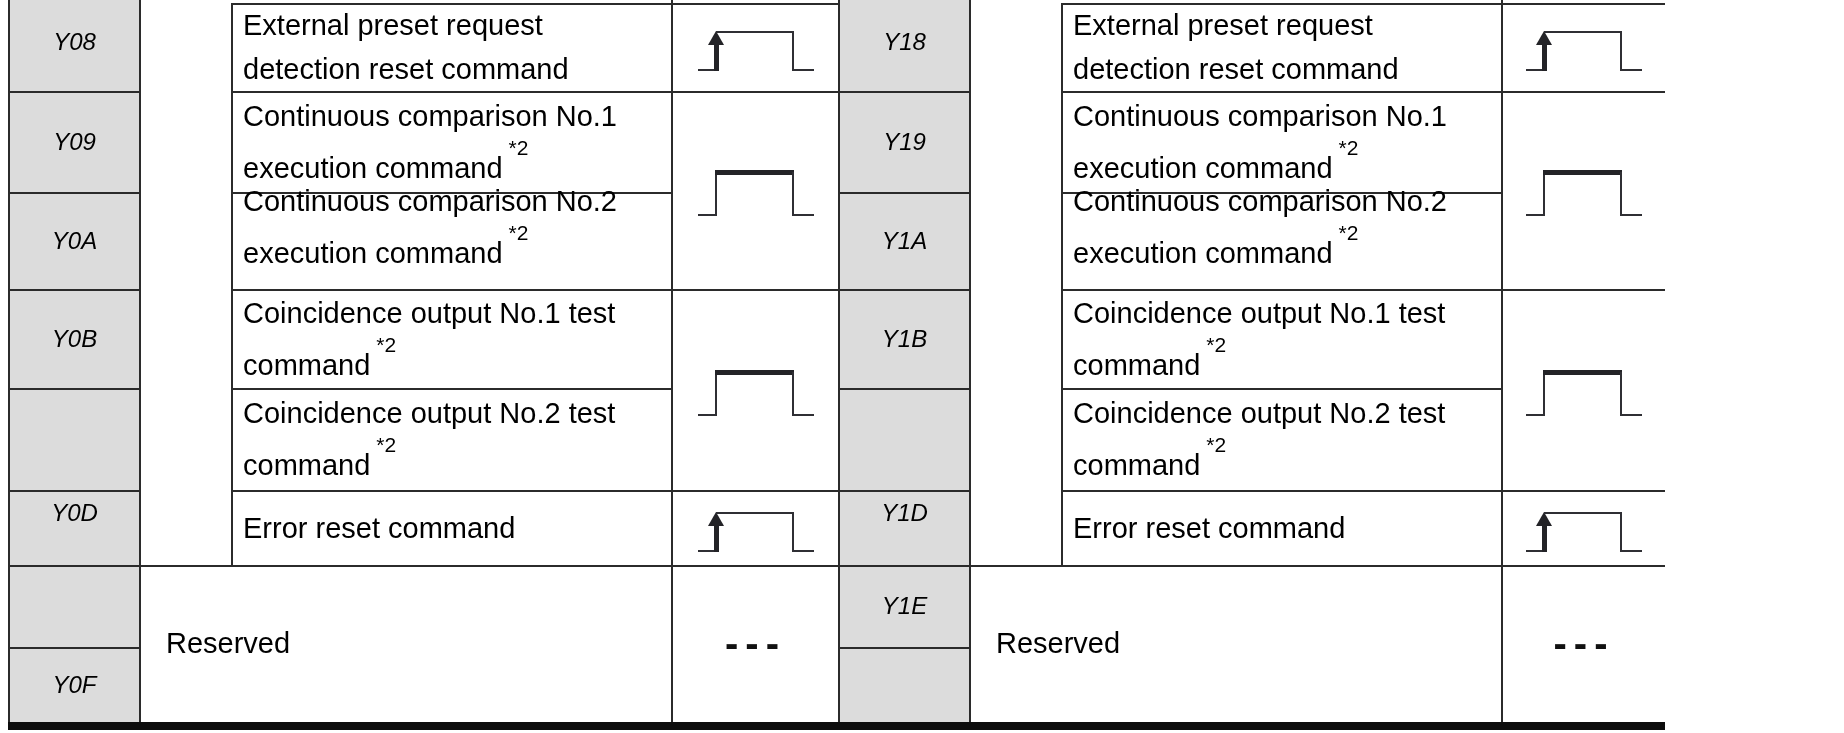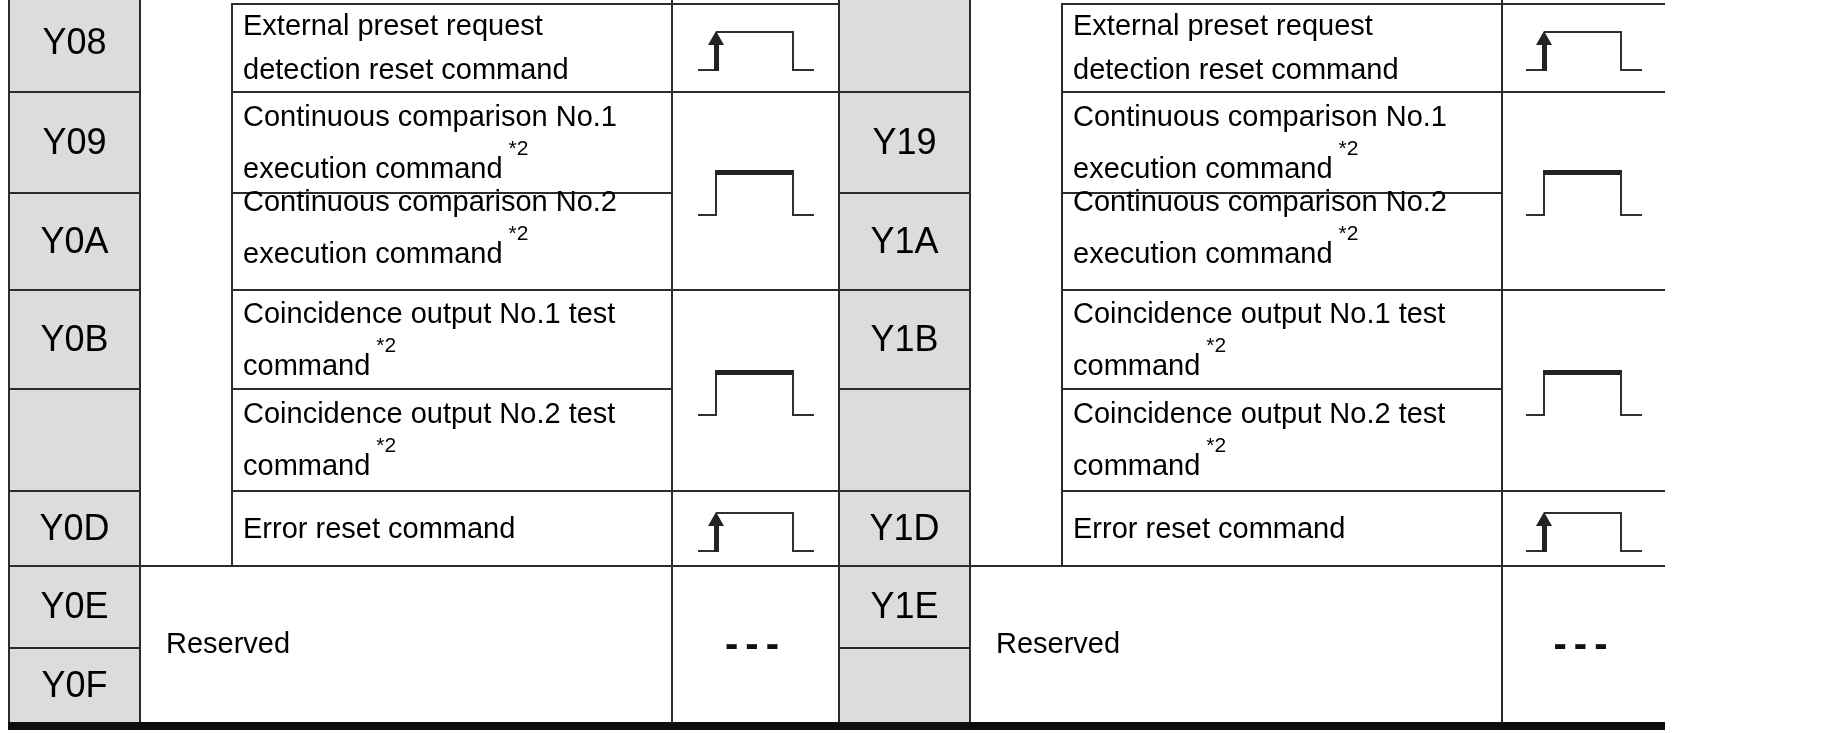--- a/index.html
+++ b/index.html
@@ -6,23 +6,23 @@
   body{font-family:"Liberation Sans", sans-serif;color:#000;}
   .screen{position:relative;width:1844px;height:733px;background:#fff;overflow:hidden;}
   .ptab{position:absolute;top:0;height:722px;}
   .ptab.left{left:8px;width:830px;}
   .ptab.right{left:838px;width:827px;}
   .sigfill{position:absolute;left:0;top:0;width:133px;height:722px;background:#dcdcdc;}
   .vl,.hl{position:absolute;background:#2b2b2b;display:block;}
   .vl{width:2px;top:0;height:722px;}
   .hl{height:2px;}
   .sig{position:absolute;left:0;width:133px;display:flex;align-items:center;justify-content:center;
-       font-size:36px;white-space:nowrap;}
+       font-size:24px;white-space:nowrap;font-style:italic;}
   .r1{top:0;height:84px}.r2{top:91px;height:101px}.r3{top:192px;height:97px}.r4{top:289px;height:99px}
-  .r5{top:388px;height:102px}.r6{top:490px;height:75px}.r7{top:565px;height:82px}.r8{top:647px;height:75px}
+  .r5{top:388px;height:102px}.r6{top:475px;height:75px}.r7{top:565px;height:82px}.r8{top:647px;height:75px}
   .desc{position:absolute;left:225px;width:436px;display:flex;flex-direction:column;justify-content:center;
         padding-left:10px;box-sizing:border-box;}
   .d1{top:3px;height:88px}.d2{top:91px;height:101px}.d3{top:192px;height:69px}
   .d4{top:289px;height:99px}.d5{top:388px;height:102px}.d6{top:490px;height:75px}
   .dline{line-height:44px;font-size:29px;white-space:nowrap;}
   .fnote{font-size:21px;position:relative;top:-12px;margin-left:6px;}
   .resv{position:absolute;left:133px;top:565px;width:530px;height:157px;display:flex;align-items:center;
         padding-left:25px;box-sizing:border-box;font-size:29px;}
   .tcell{position:absolute;left:665px;right:0;display:flex;align-items:center;justify-content:center;}
   .t1{top:3px;height:88px}.t23{top:91px;height:198px}.t45{top:289px;height:201px}
@@ -73,21 +73,20 @@
     <i class="hl" style="top:490px;left:0;width:133px"></i>
     <i class="hl" style="top:490px;left:223px;right:0"></i>
     <i class="hl" style="top:565px;left:0;right:0"></i>
     <i class="hl" style="top:647px;left:0;width:133px"></i>
 
     <div class="sig r1">Y08</div>
     <div class="sig r2">Y09</div>
     <div class="sig r3">Y0A</div>
     <div class="sig r4">Y0B</div>
     <div class="sig r6">Y0D</div>
-    <div class="sig r7">Y0E</div>
     <div class="sig r8">Y0F</div>
 
     <div class="desc d1">
       <div class="dline"><span>External preset request</span></div>
       <div class="dline"><span>detection reset command</span></div>
     </div>
     <div class="desc d2">
       <div class="dline"><span>Continuous comparison No.1</span></div>
       <div class="dline"><span>execution command</span><sup class="fnote">*2</sup></div>
     </div>
@@ -166,20 +165,21 @@
     <i class="hl" style="top:192px;left:223px;width:442px"></i>
     <i class="hl" style="top:289px;left:0;width:133px"></i>
     <i class="hl" style="top:289px;left:223px;right:0"></i>
     <i class="hl" style="top:388px;left:0;width:133px"></i>
     <i class="hl" style="top:388px;left:223px;width:442px"></i>
     <i class="hl" style="top:490px;left:0;width:133px"></i>
     <i class="hl" style="top:490px;left:223px;right:0"></i>
     <i class="hl" style="top:565px;left:0;right:0"></i>
     <i class="hl" style="top:647px;left:0;width:133px"></i>
 
+    <div class="sig r1">Y18</div>
     <div class="sig r2">Y19</div>
     <div class="sig r3">Y1A</div>
     <div class="sig r4">Y1B</div>
     <div class="sig r6">Y1D</div>
     <div class="sig r7">Y1E</div>
 
     <div class="desc d1">
       <div class="dline"><span>External preset request</span></div>
       <div class="dline"><span>detection reset command</span></div>
     </div>

